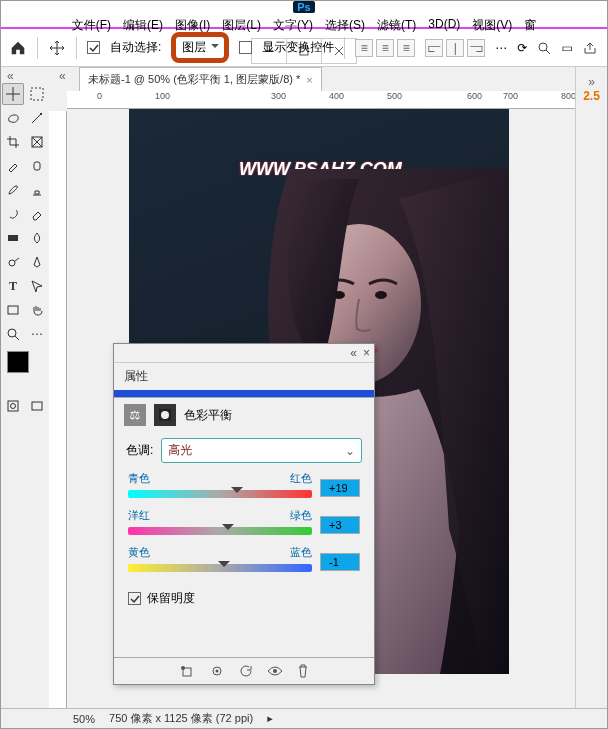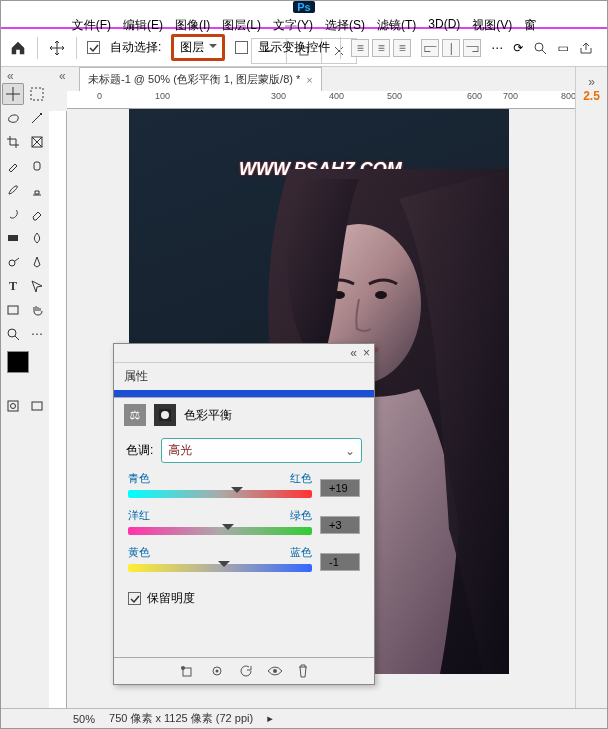--- a/index.html
+++ b/index.html
@@ -7,21 +7,21 @@
 .titlebar { height:28px; background:#fff; display:flex; align-items:center; border-bottom:2px solid #d946ef;flex-direction:column; }
 .ps-logo { width:22px; height:22px; background:#001e36; color:#31a8ff; display:flex; align-items:center; justify-content:center; margin:0 6px; font-weight:bold; font-size:11px; border-radius:2px; }
 .menu { display:flex; gap:2px; flex:1; font-size:12px; }
 .menu span { padding:4px 5px; cursor:default; }
 .win-controls { display:flex; }
 .win-controls div { width:36px; height:26px; display:flex; align-items:center; justify-content:center; border:1px solid #ccc; margin-left:-1px; color:#555; }
 .optbar { height:38px; background:#fff; display:flex; align-items:center; padding:0 8px; gap:10px; border-bottom:1px solid #ccc; font-size:12px; }
 .opt-sep { width:1px; height:22px; background:#ccc; }
 .chk { width:13px; height:13px; border:1px solid #666; display:inline-flex; align-items:center; justify-content:center; }
 .home-icon { width:18px; height:18px; }
-.dropdown1 { border:3px solid #c2410c; padding:2px 18px 2px 6px; position:relative; background:#fff; border-radius:2px;text-align:right; }
+.dropdown1 { border:5px solid #c2410c; padding:2px 18px 2px 6px; position:relative; background:#fff; border-radius:8px;text-align:right; }
 .dropdown1::after { content:""; position:absolute; right:5px; top:50%; transform:translateY(-50%); border:4px solid transparent; border-top-color:#555; }
 .icon-g { display:flex; gap:3px; }
 .icon-g div { width:18px; height:18px; border:1px solid #bbb; background:#f6f6f6; display:flex; align-items:center; justify-content:center; color:#666; }
 .main { display:flex; height:calc(100% - 66px - 20px); }
 .toolbox { width:48px; background:#f0f0f0; display:flex; flex-direction:column; align-items:center; padding-top:2px; }
 .tool-grid { display:grid; grid-template-columns:22px 22px; gap:2px; }
 .tool { width:22px; height:22px; display:flex; align-items:center; justify-content:center; color:#333; border-radius:2px; }
 .tool.sel { background:#ddd; box-shadow:inset 0 0 0 1px #999; }
 .swatches { position:relative; width:40px; height:40px; margin-top:6px; }
 .sw-f { width:22px; height:22px; background:#000; border:1px solid #888; position:absolute; top:0; left:2px; }
@@ -50,21 +50,21 @@
 .dd2 { flex:1; border:1px solid #4aa; border-radius:3px; padding:3px 6px; display:flex; justify-content:space-between; align-items:center; background:#fff; color:#7f1d1d; }
 .dd2::after { content:"⌄"; color:#666; }
 .slider-row { padding:2px 14px; }
 .slider-labels { display:flex; justify-content:space-between; color:#0066aa; font-size:11px; }
 .slider-track { height:10px; position:relative; margin:4px 0; }
 .slider-bar { height:8px; border-radius:2px; }
 .sl1 { background:linear-gradient(90deg,#00ffff,#aaa 50%,#ff3333); }
 .sl2 { background:linear-gradient(90deg,#ff33aa,#aaa 50%,#33cc33); }
 .sl3 { background:linear-gradient(90deg,#ffee33,#aaa 50%,#3366ff); }
 .slider-thumb { position:absolute; top:-3px; width:0; height:0; border:6px solid transparent; border-top-color:#444; }
-.valbox { width:40px; border:1px solid #aaa; background:#737373; padding:2px 8px; font-size:11px; text-align:left; }
+.valbox { width:40px; border:1px solid #aaa; background:#0ea5e9; padding:2px 8px; font-size:11px; text-align:left; }
 .slider-line { display:flex; align-items:center; gap:8px; }
 .panel-chk { padding:10px 14px; display:flex; align-items:center; gap:6px; }
 .panel-ft { border-top:1px solid #aaa; padding:6px; display:flex; justify-content:center; gap:14px; color:#555; margin-top:40px; }
 .status { position:absolute; bottom:0; left:0; right:0; height:20px; background:#f0f0f0; border-top:1px solid #bbb; display:flex; align-items:center; padding-left:72px; font-size:11px; gap:14px; color:#333; }
 svg { display:block; }
 </style>
 </head>
 <body>
 
 <div class="titlebar">

